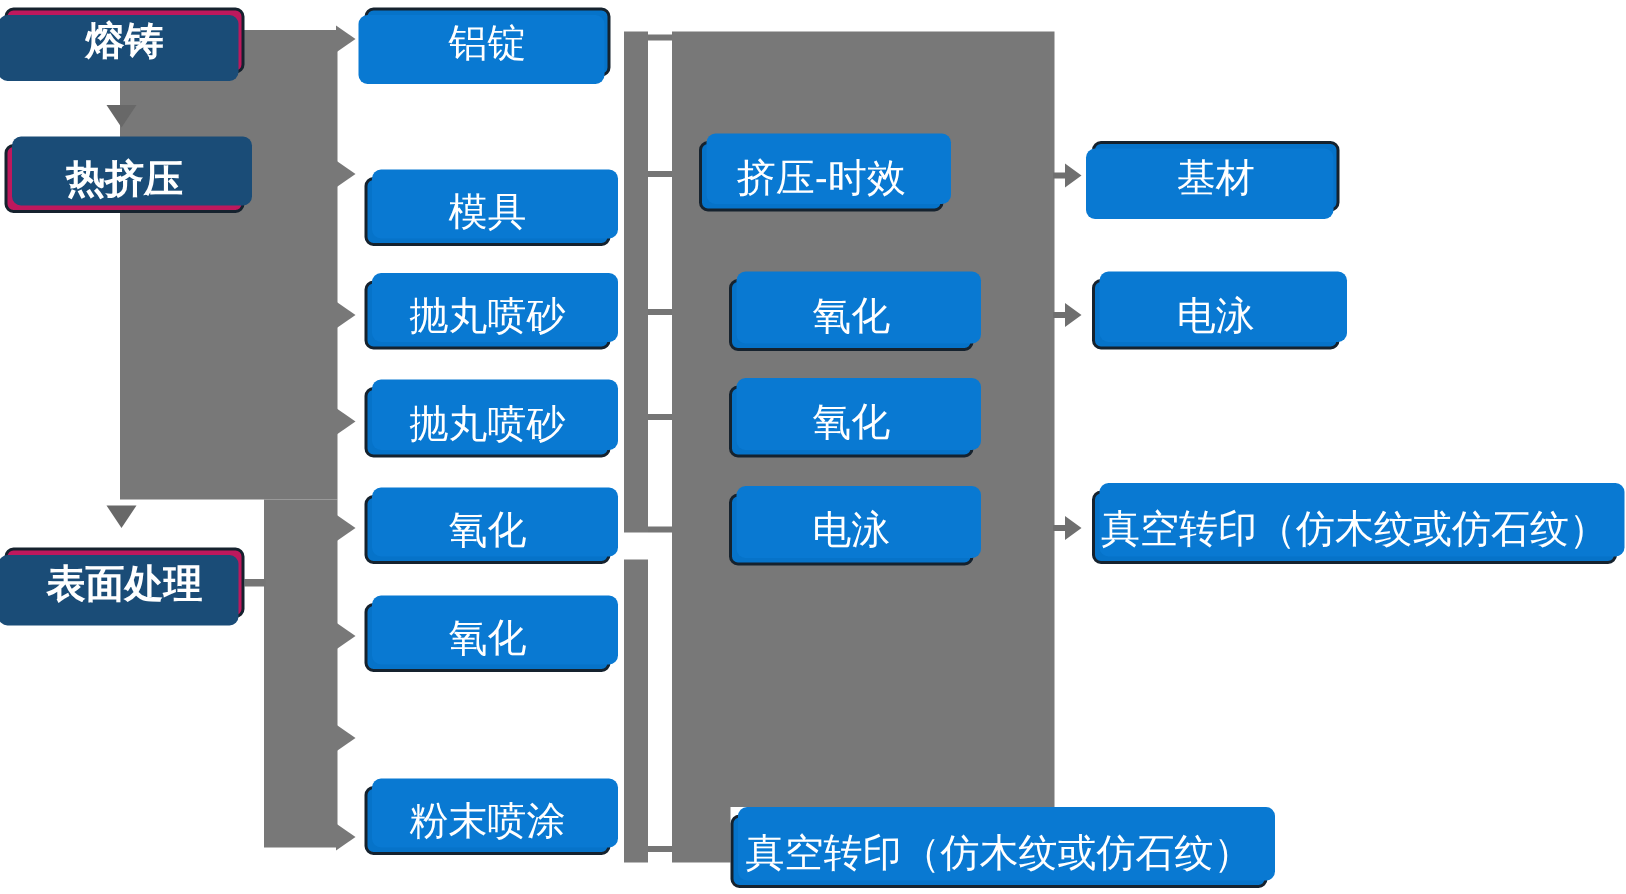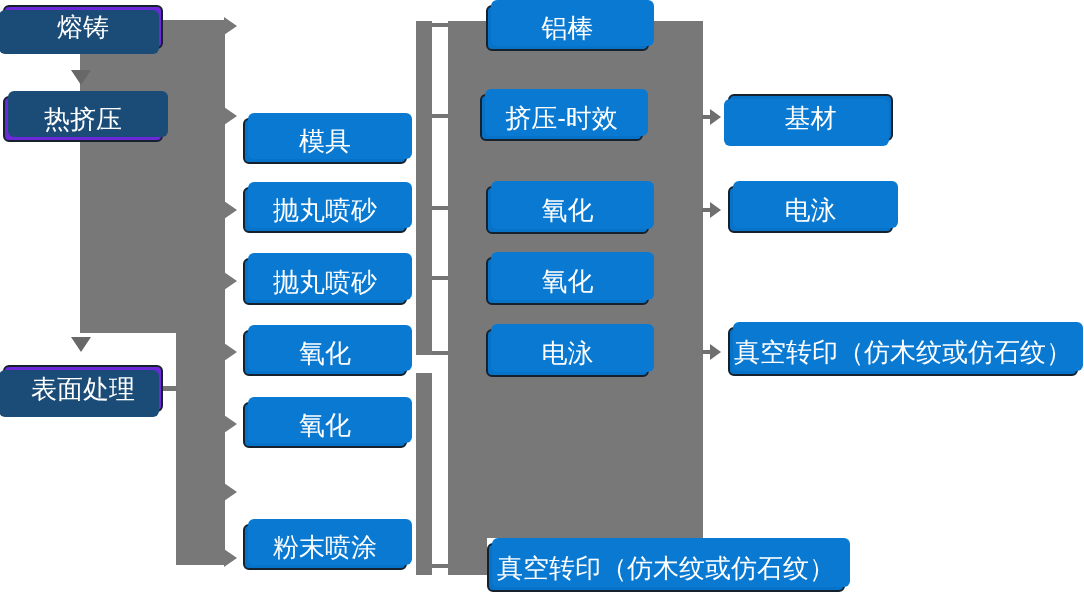--- a/index.html
+++ b/index.html
@@ -40,21 +40,21 @@
     font-size:26px;
     line-height:1;
     border:2px solid #15222e;
     border-radius:6px;
     box-sizing:border-box;
     z-index:2;
     text-align:center;
     white-space:nowrap;
   }
   .blue  { background:#0673c9; }
-  .navy  { background:#6d28d9; }
+  .navy  { background:#be185d;font-weight:bold; }
   .node::after {
     content:"";
     position:absolute;
     inset:-2px;
     border-radius:6px;
     z-index:-1;
     transform:translate(5px,-5px);
   }
   .blue::after { background:#0979d2; }
   .navy::after { background:#1a4c77; }
@@ -99,29 +99,29 @@
   <div class="arr-r2" style="left:710px; top:109px;"></div>
   <div class="stub" style="left:702px; top:208px; width:9px; height:4px; background:#6f6f6f;"></div>
   <div class="arr-r2" style="left:710px; top:202px;"></div>
   <div class="stub" style="left:702px; top:350px; width:9px; height:4px; background:#6f6f6f;"></div>
   <div class="arr-r2" style="left:710px; top:344px;"></div>
 
   <div class="node navy alt" style="left:3px; top:5px; width:160px; height:44px;">熔铸</div>
   <div class="node navy" style="left:3px; top:96px; width:160px; height:46px;">热挤压</div>
   <div class="node navy alt" style="left:3px; top:365px; width:160px; height:47px;">表面处理</div>
 
+  <div class="node blue alt" style="left:243px; top:5px; width:164px; height:46px;">铝锭</div>
   <div class="node blue" style="left:243px; top:94px; width:164px; height:46px;margin-top:24px;">模具</div>
   <div class="node blue" style="left:243px; top:187px; width:164px; height:46px;">抛丸喷砂</div>
   <div class="node blue" style="left:243px; top:258px; width:164px; height:47px;">抛丸喷砂</div>
   <div class="node blue" style="left:243px; top:330px; width:164px; height:46px;">氧化</div>
   <div class="node blue" style="left:243px; top:402px; width:164px; height:46px;">氧化</div>
   <div class="node blue" style="left:243px; top:524px; width:164px; height:46px;">粉末喷涂</div>
 
-  <div class="node blue" style="left:486px; top:5px; width:163px; height:46px;">铝棒</div>
-  <div class="node blue" style="left:480px; top:94px; width:163px; height:47px;">挤压-时效</div>
+  <div class="node blue" style="left:466px; top:94px; width:163px; height:47px;">挤压-时效</div>
   <div class="node blue" style="left:486px; top:186px; width:163px; height:48px;">氧化</div>
   <div class="node blue" style="left:486px; top:257px; width:163px; height:48px;">氧化</div>
   <div class="node blue" style="left:486px; top:329px; width:163px; height:48px;">电泳</div>
   <div class="node blue" style="left:487px; top:543px; width:358px; height:49px;">真空转印（仿木纹或仿石纹）</div>
 
   <div class="node blue alt" style="left:728px; top:94px; width:165px; height:47px;text-align:center;">基材</div>
   <div class="node blue" style="left:728px; top:186px; width:165px; height:47px;">电泳</div>
   <div class="node blue" style="left:728px; top:327px; width:350px; height:49px;">真空转印（仿木纹或仿石纹）</div>
 
 </div>

